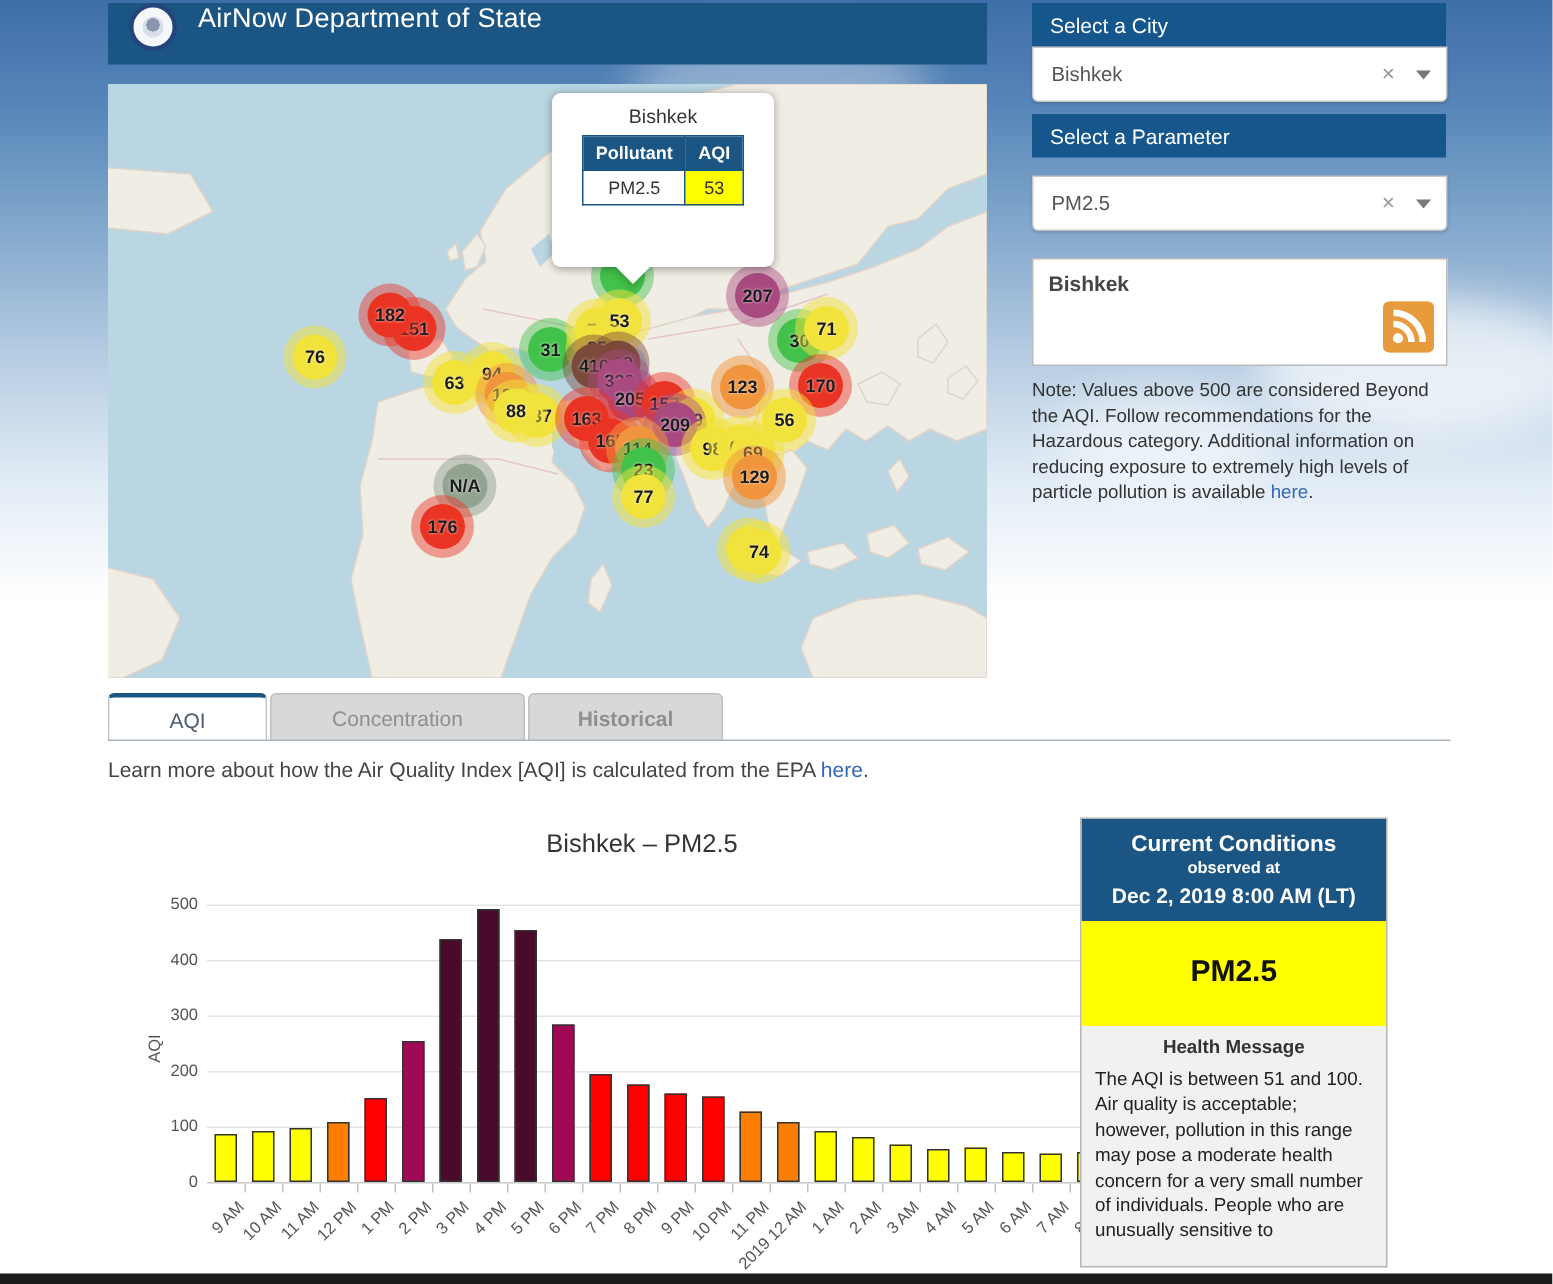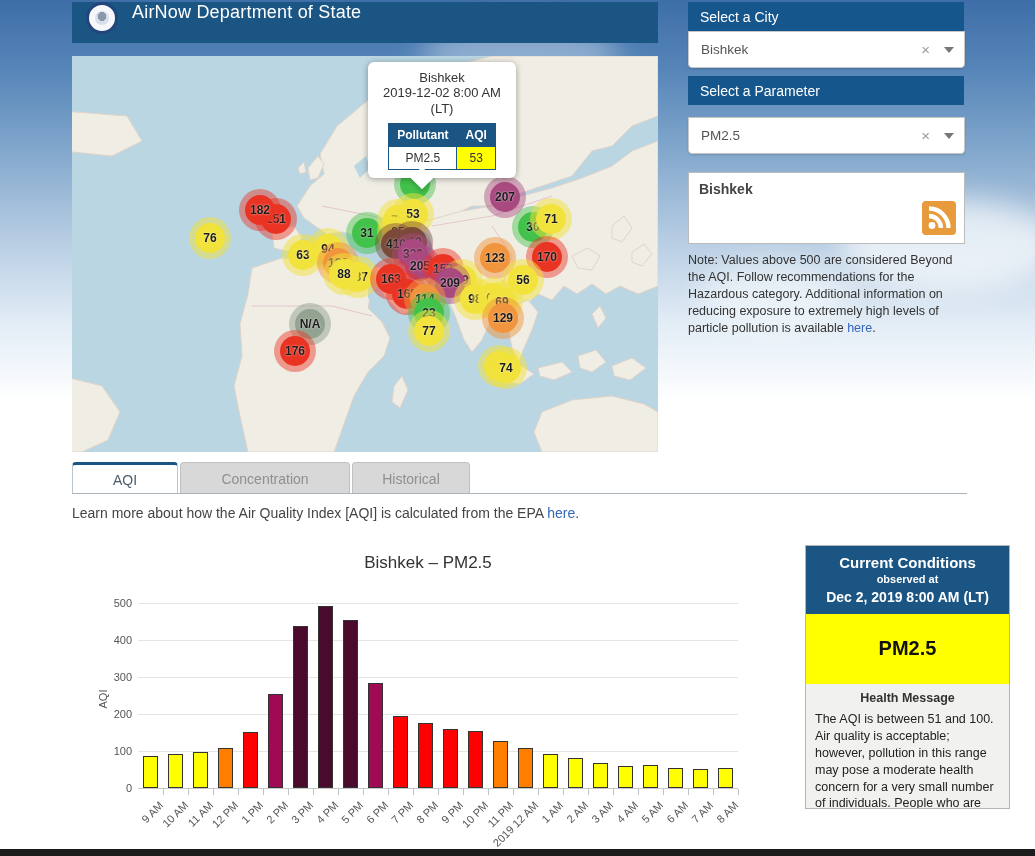--- a/index.html
+++ b/index.html
@@ -59,40 +59,40 @@
   .rss { position:absolute; right:8px; bottom:8px; width:34px; height:34px; border-radius:4px; background:#e89b3c; }
   .note { position:absolute; left:688px; top:252px; width:283px; font-size:12.5px; color:#333; line-height:1.35; }
   a.lnk { color:#3366bb; text-decoration:none; }
 
   
   .tabs { position:absolute; left:72px; top:462px; display:flex; }
   .tab { height:32px; display:flex; align-items:center; justify-content:center;
     font-size:14px; border-radius:4px 4px 0 0; margin-right:2px; cursor:pointer; }
   .tab.active { width:106px; background:#fff; color:#4b5d6e; border:1px solid #b9c4cc; border-top:3px solid #1b5583; border-bottom:none; }
   .tab.inactive { color:#8f8f8f; background:#d8d8d8; border:1px solid #c0c0c0; border-bottom:none; }
-  .tab.t2 { width:170px; } .tab.t3 { width:118px; }
+  .tab.t2 { width:170px; } .tab.t3 { width:130px;font-weight:bold; }
   .tab-rule { position:absolute; left:72px; top:493px; width:895px; height:1px; background:#aab4bc; }
   .learn { position:absolute; left:72px; top:505px; font-size:14px; color:#444; }
 
   
   .chart { position:absolute; left:108px; top:543px; width:650px; height:310px;
     font-family:Liberation Sans, sans-serif; }
   .chart .title { position:absolute; top:10px; left:0; width:640px; text-align:center;
     font-size:17px; color:#333; }
   .chart .ylab { position:absolute; left:-14px; top:150px; transform:rotate(-90deg); font-size:11px; color:#555; }
   .gridline { position:absolute; height:1px; background:#e4e4e4; left:30px; width:600px; }
   .ytick { position:absolute; width:24px; text-align:right; font-size:11px; color:#555; }
   .axis { position:absolute; left:30px; width:600px; top:245px; height:1px; background:#c8c8c8; }
   .xtickmark { position:absolute; top:246px; width:1px; height:6px; background:#b9c4cc; }
   .bar { position:absolute; width:15px; border:1px solid #333; }
   .xlab { position:absolute; top:256px; font-size:11px; color:#555; white-space:nowrap;
     transform:translateX(-100%) rotate(-45deg); transform-origin:100% 0; }
 
   
-  .cc { position:absolute; left:805px; top:545px; width:205px; height:264px;
+  .cc { position:absolute; left:720px; top:545px; width:205px; height:300px;
     border:1px solid #b5b5b5; overflow:hidden; background:#f1f1ef; }
   .cc-head { background:#1b5583; color:#fff; text-align:center; padding:8px 4px 9px; }
   .cc-head .t { font-size:15px; font-weight:bold; }
   .cc-head .s { font-size:11px; font-weight:bold; margin-top:2px;text-align:center; }
   .cc-head .d { font-size:14px; font-weight:bold; margin-top:4px; }
   .cc-aqi { background:#ffff00; text-align:center; padding:17px 0 18px; }
   .cc-aqi div { font-size:20px; font-weight:bold; color:#111; line-height:1.75; }
   .cc-health { padding:7px 9px; }
   .cc-health .ht { text-align:center; font-size:12.5px; font-weight:bold; color:#333; margin-bottom:6px; }
   .cc-health .hp { font-size:12.5px; color:#222; line-height:1.35; }
@@ -208,21 +208,20 @@
       <div class="marker" style="left: 421px; top: 242px; background: rgb(242, 226, 60); box-shadow: rgba(242, 226, 60, 0.5) 0px 0px 0px 6px;">65</div>
       <div class="marker" style="left: 430px; top: 232px; background: rgb(242, 226, 60); box-shadow: rgba(242, 226, 60, 0.5) 0px 0px 0px 6px; margin-top: 14px;">69</div>
       <div class="marker" style="left: 451px; top: 224px; background: rgb(242, 226, 60); box-shadow: rgba(242, 226, 60, 0.5) 0px 0px 0px 6px;">56</div>
       <div class="marker" style="left: 431px; top: 262px; background: rgb(240, 149, 61); box-shadow: rgba(240, 149, 61, 0.5) 0px 0px 0px 6px;">129</div>
       <div class="marker" style="left: 427px; top: 310px; background: rgb(242, 226, 60); box-shadow: rgba(242, 226, 60, 0.5) 0px 0px 0px 6px;">74</div>
       <div class="marker" style="left: 434px; top: 312px; background: rgb(242, 226, 60); box-shadow: rgba(242, 226, 60, 0.5) 0px 0px 0px 6px;">74</div>
     </div>
 
   <div class="popup">
     <div class="city">Bishkek</div>
-    <div class="when">2019-12-02 8:00 AM (LT)</div>
     <table>
       <tbody>
           <tr>
         <th>Pollutant</th>
         <th>AQI</th>
       </tr>
       <tr>
         <td>PM2.5</td>
         <td class="aqi-cell">53</td>
       </tr>

